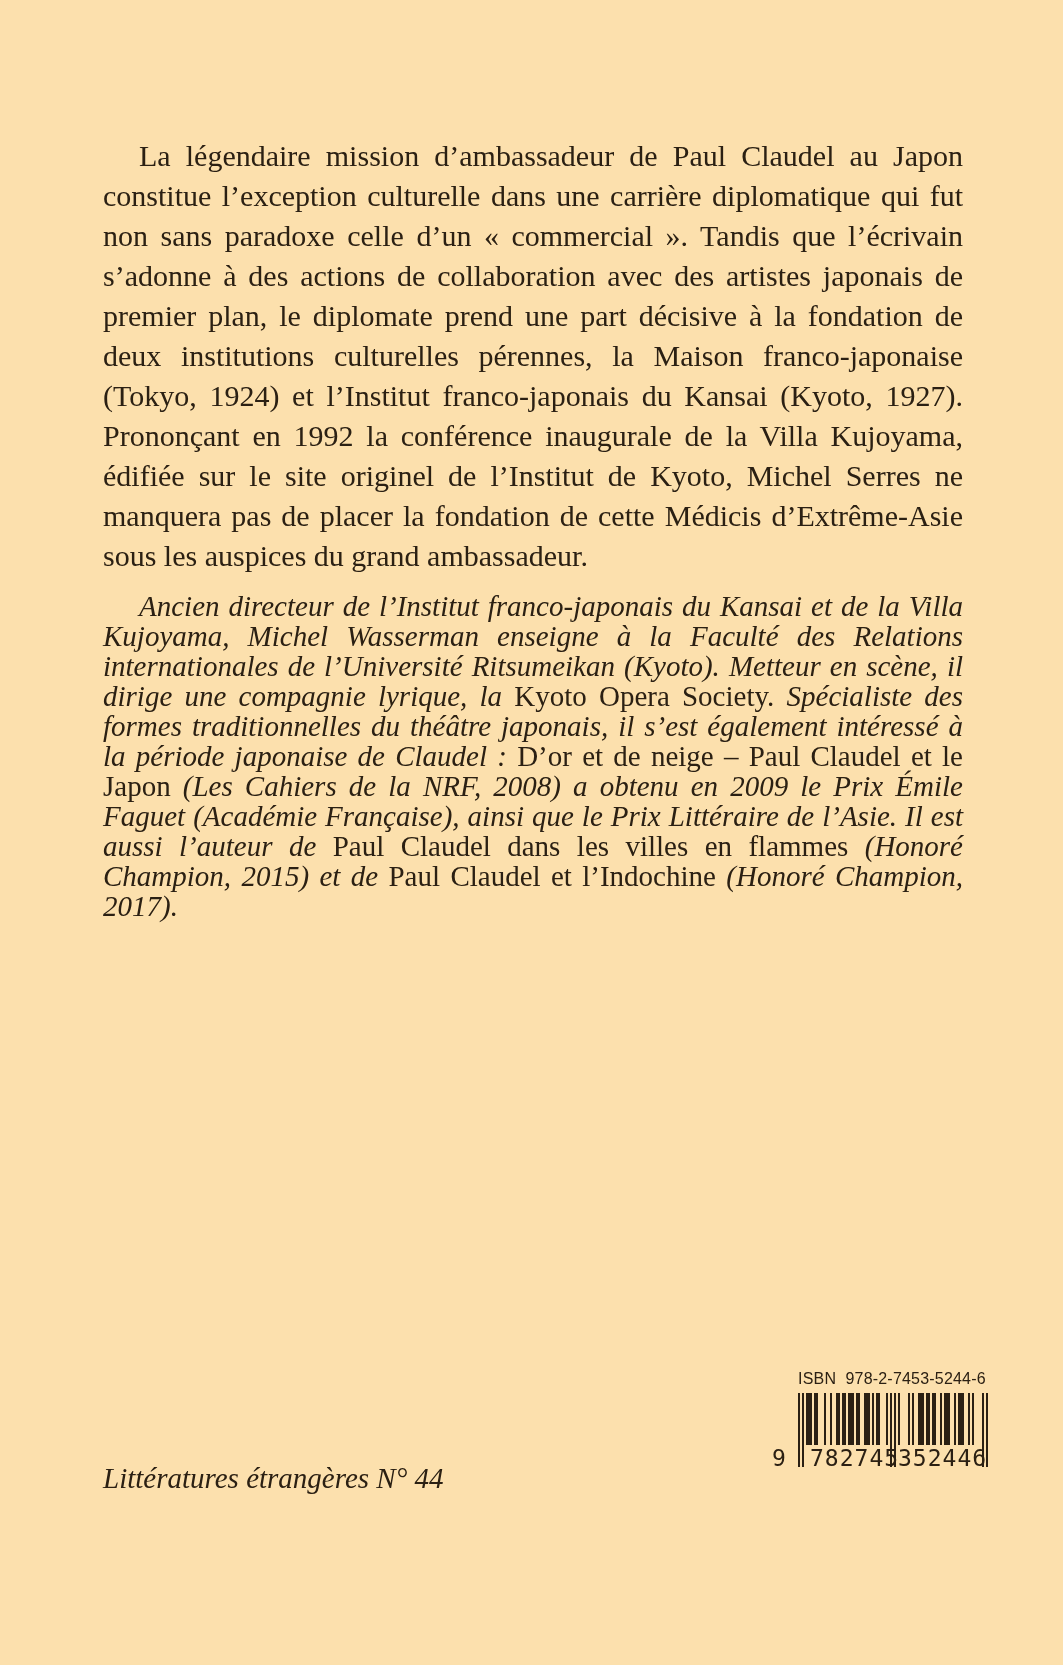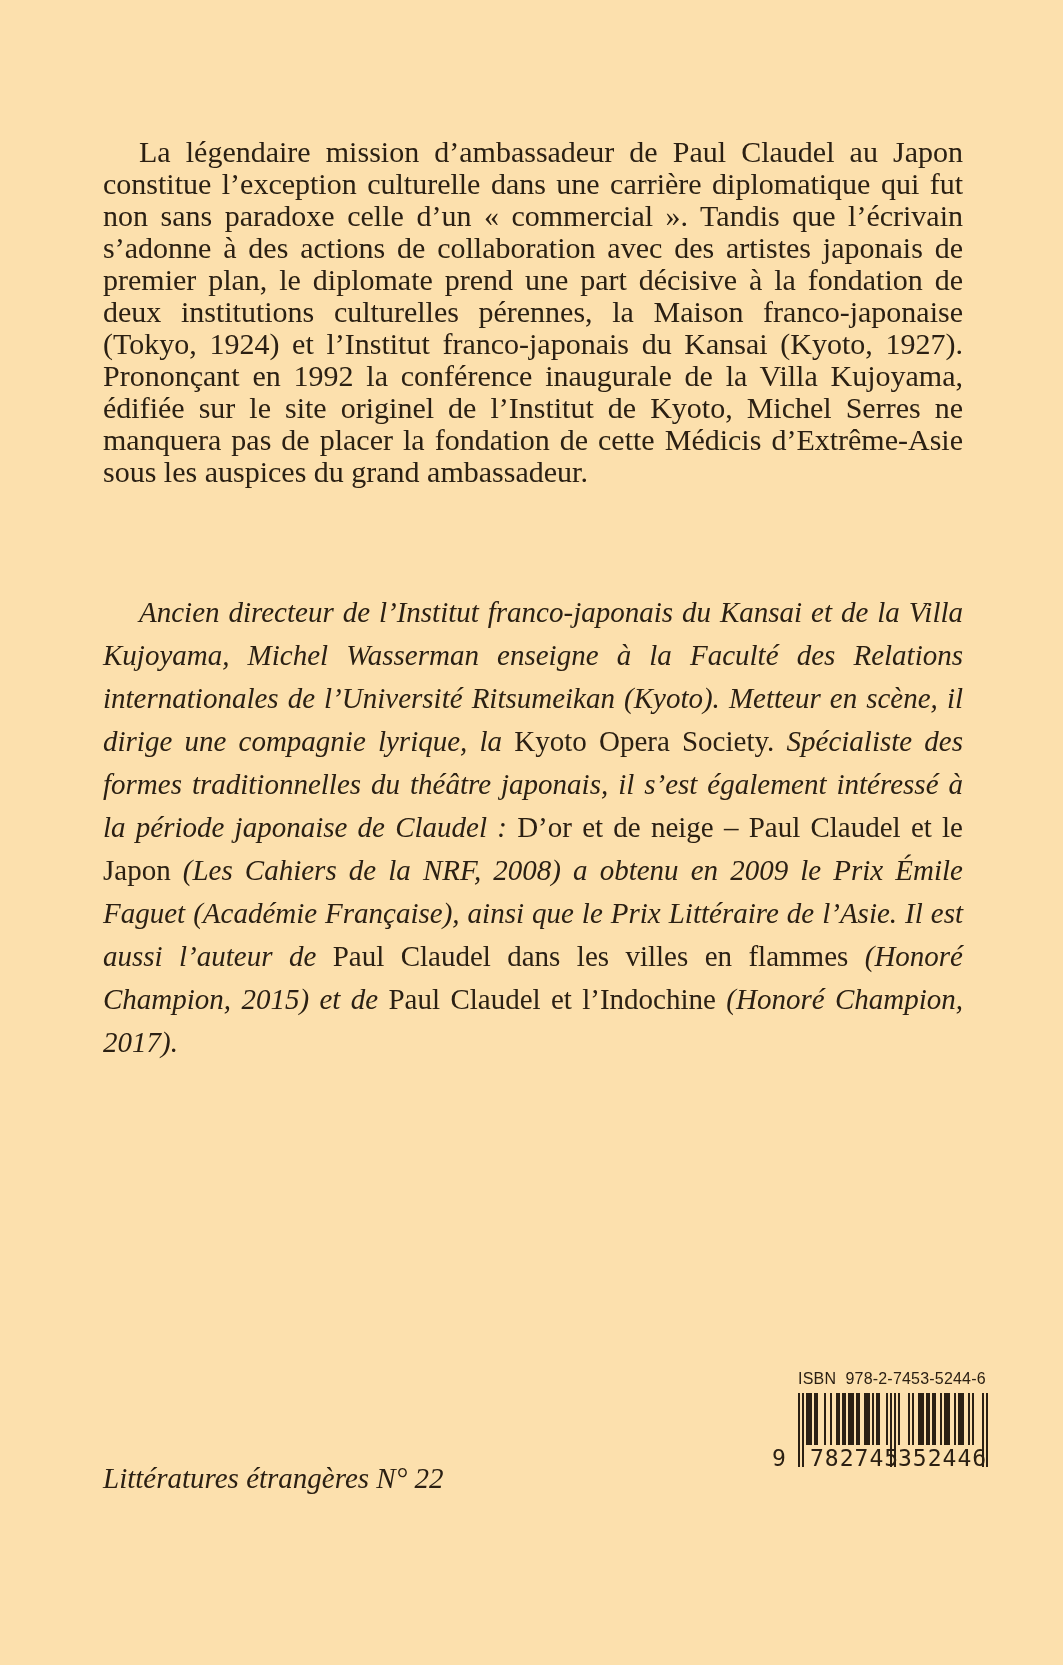--- a/index.html
+++ b/index.html
@@ -15,28 +15,28 @@
 
   .text-block {
     position: absolute;
     left: 103px;
     width: 860px;
     text-align: justify;
   }
   .synopsis {
     top: 96px;
     font-size: 30px;
-    line-height: 32px;
+    line-height: 40px;
     text-indent: 36px;
     margin-top: 40px;
   }
   .bio {
     top: 562px;
     font-size: 29px;
-    line-height: 43px;
+    line-height: 30px;
     text-indent: 36px;
     font-style: italic;
   }
   .bio .seg-roman { font-style: normal; }
   .bio .seg-italic { font-style: italic; }
 
   .series-title {
     position: absolute;
     left: 103px;
     top: 1462px;
@@ -197,15 +197,15 @@
           <div class="b1 guard"></div>
           <div class="b0 guard"></div>
           <div class="b1 guard"></div>
         </div>
       <div class="ean-digit ean-first">9</div>
       <div class="ean-digit ean-grp1">782745</div>
       <div class="ean-digit ean-grp2">352446</div>
     </div>
   </div>
 
-  <div class="series-title">Littératures étrangères N° 22</div>
+  <div class="series-title">Littératures étrangères N° 44</div>
 
 </div>
 
 </body></html>

